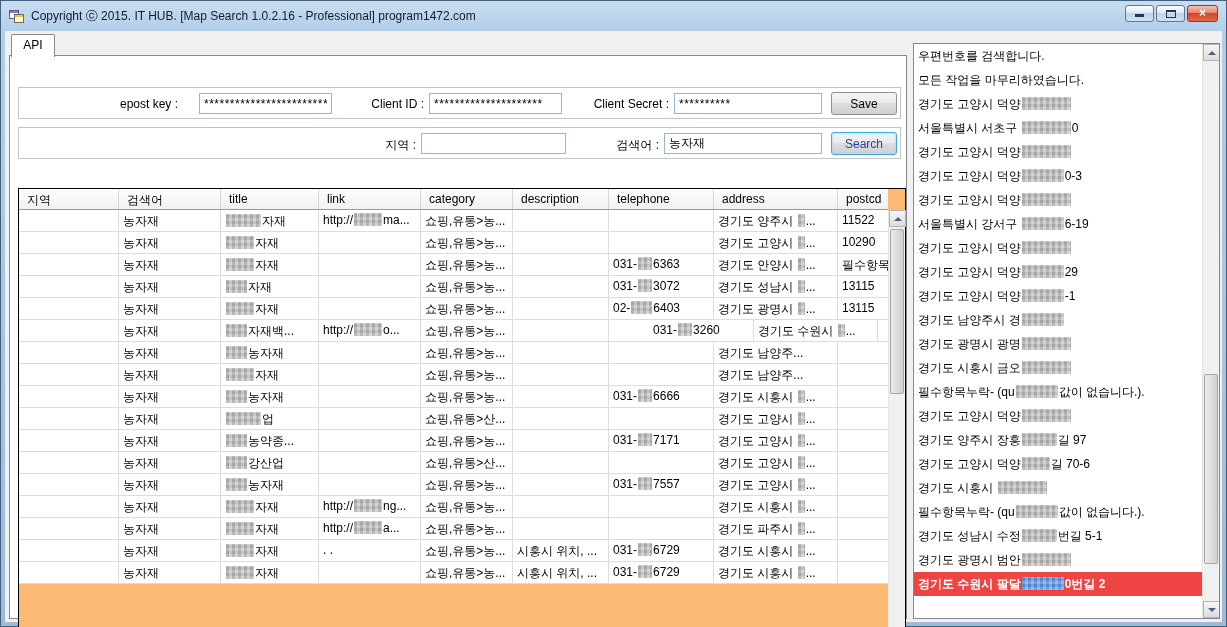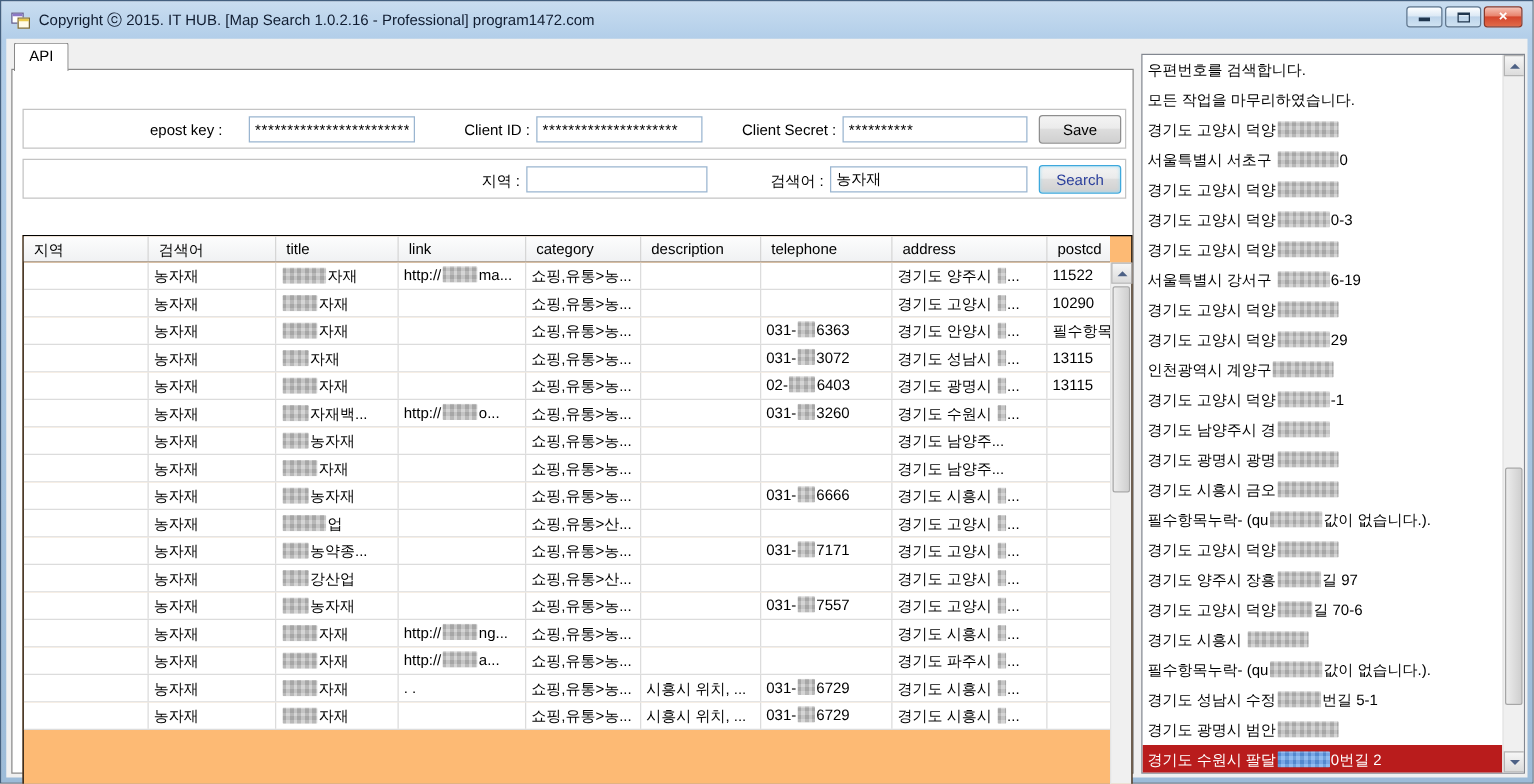--- a/index.html
+++ b/index.html
@@ -62,21 +62,21 @@
   .tri.down{left:4px;top:6px;border-top-color:#4d6185;border-bottom-width:0;}
   .tri.left{left:5px;top:4px;border-right-color:#4d6185;border-left-width:0;}
   .tri.right{left:7px;top:4px;border-left-color:#4d6185;border-right-width:0;}
   .sb-thumb{position:absolute;background:linear-gradient(90deg,#ececec,#cfcfcf);border:1px solid #a6a6a6;border-radius:2px;box-sizing:border-box;}
   .sb-thumb.h{background:linear-gradient(180deg,#ececec,#cfcfcf);}
 
   
   .listbox{position:absolute;left:908px;top:12px;width:307px;height:576px;background:#fff;border:1px solid #828790;box-sizing:border-box;overflow:hidden;}
   .log-items{position:absolute;left:0;top:0;right:17px;bottom:0;overflow:hidden;}
   .log-item{height:24px;line-height:24px;padding-left:4px;white-space:nowrap;overflow:hidden;}
-  .log-item.selected{background:#b91c1c;color:#fff;}
+  .log-item.selected{background:#ef4444;color:#fff;font-weight:bold;}
   .lb-vscroll{position:absolute;right:0;top:0;bottom:0;width:17px;background:#f0f0f0;border-left:1px solid #e4e4e4;box-sizing:border-box;}
 
   
   .px-blur{display:inline-block;height:13px;vertical-align:-2px;margin:0 1px;border-radius:1px;
     background:
       repeating-linear-gradient(90deg, rgba(0,0,0,0.10) 0 3px, rgba(255,255,255,0.16) 3px 6px),
       repeating-linear-gradient(0deg, #cdcdcd 0 3px, #b9b9b9 3px 6px);}
   .log-item.selected .px-blur{
     background:
       repeating-linear-gradient(90deg, rgba(0,0,0,0.08) 0 3px, rgba(255,255,255,0.18) 3px 6px),
@@ -198,21 +198,21 @@
               <div class="g-cell" style="width: 124px;">경기도 광명시 <span class="px-blur" style="width: 7px;"></span>...</div>
               <div class="g-cell" style="width: 52px;">13115</div>
             </div>
             <div class="g-row">
               <div class="g-cell" style="width: 100px;"></div>
               <div class="g-cell" style="width: 102px;">농자재</div>
               <div class="g-cell" style="width: 98px;"><span class="px-blur" style="width: 21px;"></span>자재백...</div>
               <div class="g-cell" style="width: 102px;">http://<span class="px-blur" style="width: 28px;"></span>o...</div>
               <div class="g-cell" style="width: 92px;">쇼핑,유통&gt;농...</div>
               <div class="g-cell" style="width: 96px;"></div>
-              <div class="g-cell" style="width: 105px;">031-<span class="px-blur" style="width: 14px;"></span>3260</div>
+              <div class="g-cell" style="width: 105px; margin-left: 40px;">031-<span class="px-blur" style="width: 14px;"></span>3260</div>
               <div class="g-cell" style="width: 124px;">경기도 수원시 <span class="px-blur" style="width: 7px;"></span>...</div>
               <div class="g-cell" style="width: 52px;"></div>
             </div>
             <div class="g-row">
               <div class="g-cell" style="width: 100px;"></div>
               <div class="g-cell" style="width: 102px;">농자재</div>
               <div class="g-cell" style="width: 98px;"><span class="px-blur" style="width: 21px;"></span>농자재</div>
               <div class="g-cell" style="width: 102px;"></div>
               <div class="g-cell" style="width: 92px;">쇼핑,유통&gt;농...</div>
               <div class="g-cell" style="width: 96px;"></div>
@@ -361,21 +361,20 @@
           <div class="log-item">우편번호를 검색합니다.</div>
           <div class="log-item">모든 작업을 마무리하였습니다.</div>
           <div class="log-item">경기도 고양시 덕양<span class="px-blur" style="width: 49px;"></span></div>
           <div class="log-item">서울특별시 서초구 <span class="px-blur" style="width: 49px;"></span>0</div>
           <div class="log-item">경기도 고양시 덕양<span class="px-blur" style="width: 49px;"></span></div>
           <div class="log-item">경기도 고양시 덕양<span class="px-blur" style="width: 42px;"></span>0-3</div>
           <div class="log-item">경기도 고양시 덕양<span class="px-blur" style="width: 49px;"></span></div>
           <div class="log-item">서울특별시 강서구 <span class="px-blur" style="width: 42px;"></span>6-19</div>
           <div class="log-item">경기도 고양시 덕양<span class="px-blur" style="width: 49px;"></span></div>
           <div class="log-item">경기도 고양시 덕양<span class="px-blur" style="width: 42px;"></span>29</div>
-          <div class="log-item">인천광역시 계양구<span class="px-blur" style="width: 49px;"></span></div>
           <div class="log-item">경기도 고양시 덕양<span class="px-blur" style="width: 42px;"></span>-1</div>
           <div class="log-item">경기도 남양주시 경<span class="px-blur" style="width: 42px;"></span></div>
           <div class="log-item">경기도 광명시 광명<span class="px-blur" style="width: 49px;"></span></div>
           <div class="log-item">경기도 시흥시 금오<span class="px-blur" style="width: 49px;"></span></div>
           <div class="log-item">필수항목누락- (qu<span class="px-blur" style="width: 42px;"></span>값이 없습니다.).</div>
           <div class="log-item">경기도 고양시 덕양<span class="px-blur" style="width: 49px;"></span></div>
           <div class="log-item">경기도 양주시 장흥<span class="px-blur" style="width: 35px;"></span>길 97</div>
           <div class="log-item">경기도 고양시 덕양<span class="px-blur" style="width: 28px;"></span>길 70-6</div>
           <div class="log-item">경기도 시흥시 <span class="px-blur" style="width: 49px;"></span></div>
           <div class="log-item">필수항목누락- (qu<span class="px-blur" style="width: 42px;"></span>값이 없습니다.).</div>

